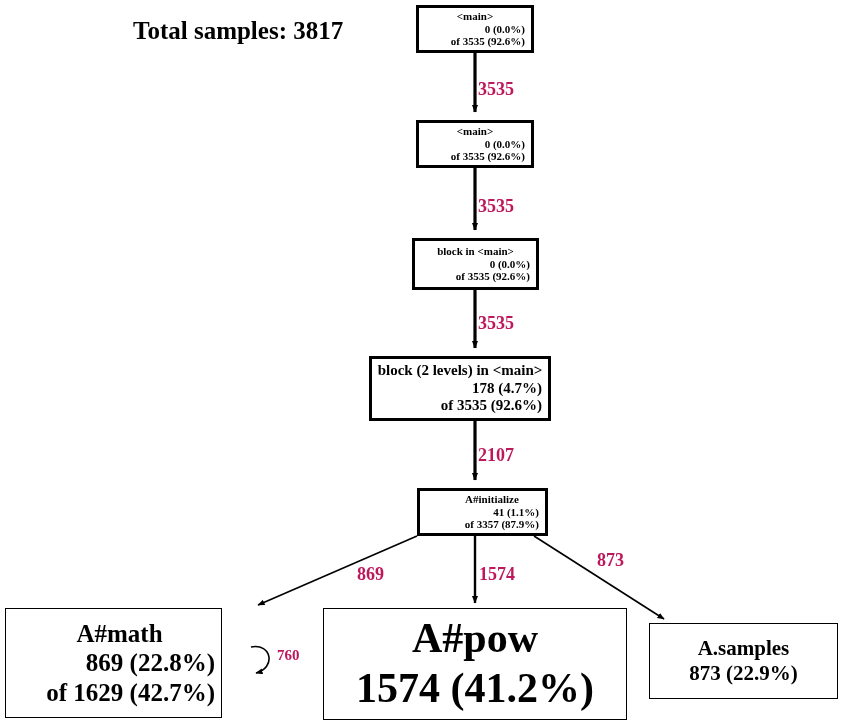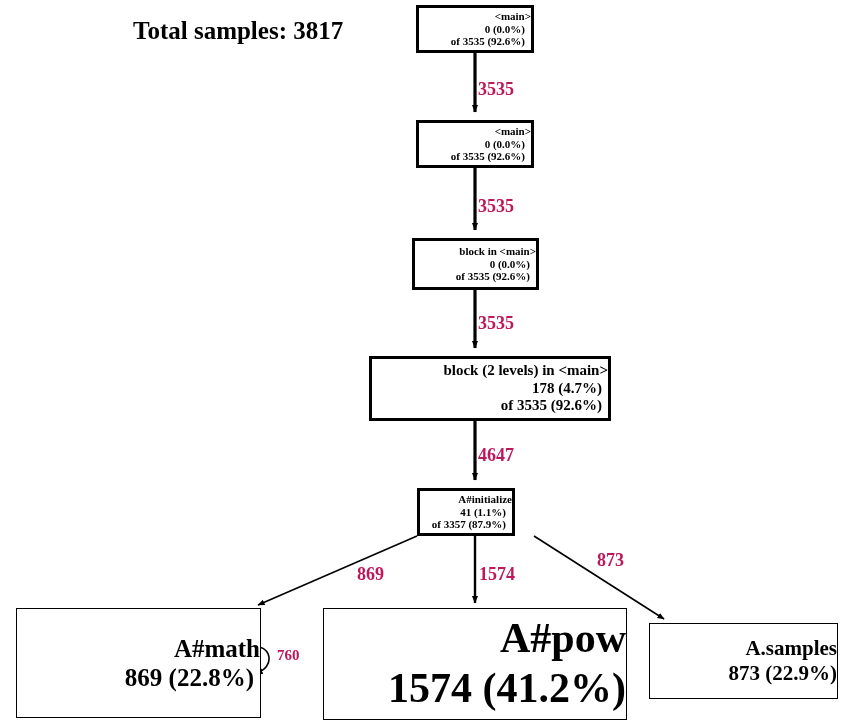--- a/index.html
+++ b/index.html
@@ -27,21 +27,20 @@
   
   .node {
     position: absolute;
     box-sizing: border-box;
     background: #ffffff;
     border: 1px solid #000000;
     display: flex;
     flex-direction: column;
     justify-content: center;
     overflow: hidden;
-    align-items: flex-end;
   }
   .node.bold {
     border-width: 3px;
   }
   .node.thin {
     border-width: 1.5px;
   }
   .node .line {
     display: block;
     white-space: nowrap;
@@ -122,49 +121,50 @@
     <span class="line l-right">0 (0.0%)</span>
     <span class="line l-right">of 3535 (92.6%)</span>
   </div>
 
   <div class="node bold ts-sm" style="left:412px; top:238px; width:127px; height:52px;">
     <span class="line l-center">block in &lt;main&gt;</span>
     <span class="line l-right">0 (0.0%)</span>
     <span class="line l-right">of 3535 (92.6%)</span>
   </div>
 
-  <div class="node bold ts-md" style="left:369px; top:356px; width:242px; height:65px;">
+  <div class="node bold ts-md" style="left:369px; top:356px; width:182px; height:65px;">
     <span class="line l-center">block (2 levels) in &lt;main&gt;</span>
     <span class="line l-right">178 (4.7%)</span>
     <span class="line l-right">of 3535 (92.6%)</span>
   </div>
 
-  <div class="node bold ts-sm" style="left:417px; top:488px; width:98px; height:48px;padding-left:19px;">
+  <div class="node bold ts-sm" style="left:417px; top:488px; width:131px; height:48px;padding-left:19px;">
     <span class="line l-center">A#initialize</span>
     <span class="line l-right">41 (1.1%)</span>
     <span class="line l-right">of 3357 (87.9%)</span>
   </div>
 
-  <div class="node thin ts-lg" style="left:16px; top:608px; width:245px; height:110px;padding-left:12px;">
+  <div class="node thin ts-lg" style="left:5px; top:608px; width:217px; height:110px;padding-left:12px;">
     <span class="line l-center">A#math</span>
     <span class="line l-right">869 (22.8%)</span>
+    <span class="line l-right">of 1629 (42.7%)</span>
   </div>
 
   <div class="node thin ts-xl" style="left:323px; top:608px; width:304px; height:112px;">
     <span class="line l-center">A#pow</span>
     <span class="line l-center">1574 (41.2%)</span>
   </div>
 
   <div class="node thin ts-mdlg" style="left:649px; top:623px; width:189px; height:76px;">
     <span class="line l-center">A.samples</span>
     <span class="line l-center">873 (22.9%)</span>
   </div>
 
   <div class="edge-label" style="left:478px; top:80px;">3535</div>
   <div class="edge-label" style="left:478px; top:197px;">3535</div>
   <div class="edge-label" style="left:478px; top:314px;">3535</div>
-  <div class="edge-label" style="left:478px; top:446px;">4647</div>
+  <div class="edge-label" style="left:478px; top:446px;">2107</div>
   <div class="edge-label" style="left:357px; top:565px;">869</div>
   <div class="edge-label" style="left:479px; top:565px;">1574</div>
   <div class="edge-label" style="left:597px; top:551px;text-align:center;">873</div>
   <div class="edge-label small" style="left:277px; top:648px;">760</div>
 
 </div>
 
 </body></html>

